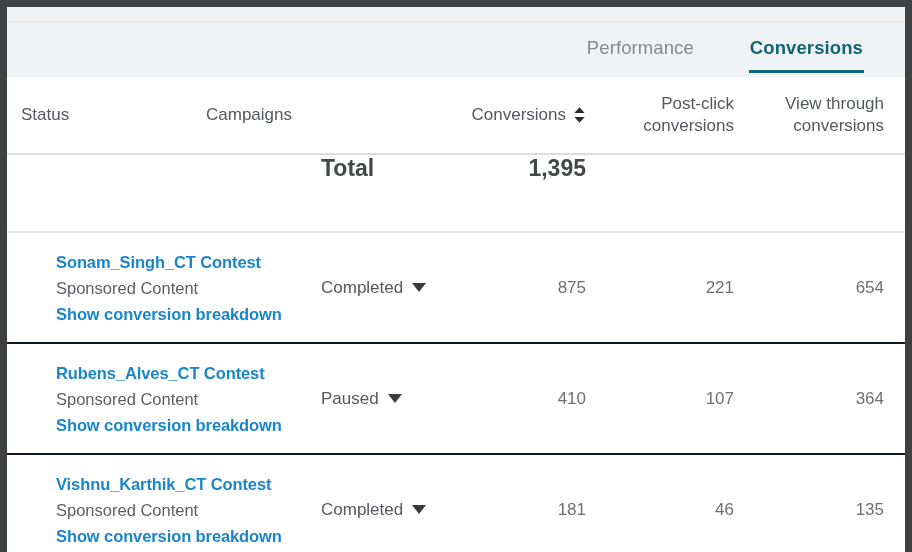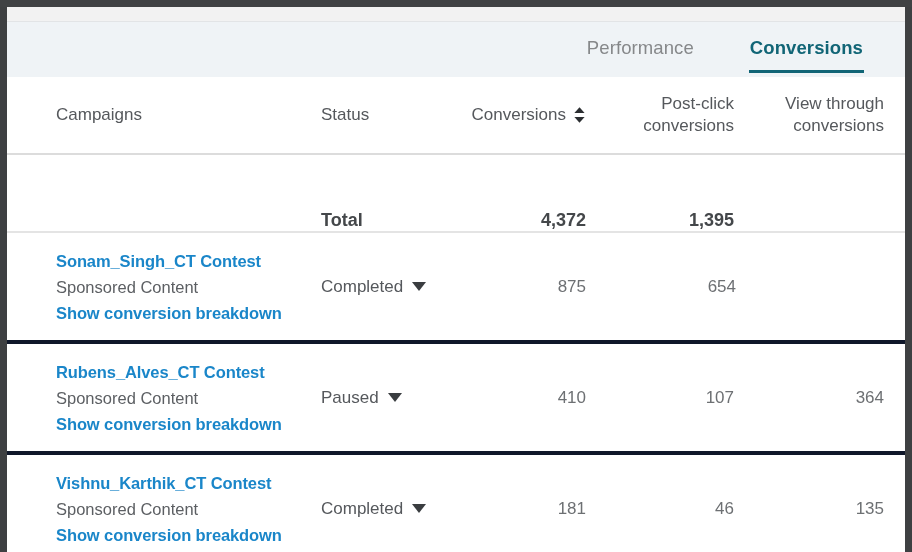--- a/index.html
+++ b/index.html
@@ -144,31 +144,31 @@
   }
   .sort-icon svg { display: block; }
 
   
   .total-row {
     height: 78px;
     border-bottom: 2px solid #e4e4e4;
   }
   .total-row .cell {
     display: flex;
-    align-items: flex-end;
-    font-size: 18px;
+    align-items: flex-start;
+    font-size: 23px;
     color: #44474a;
     font-weight: 600;
   }
   .total-row .col-num { justify-content: flex-end; }
 
   
   .data-row {
     min-height: 111px;
-    border-bottom: 4px solid #0f172a;
+    border-bottom: 2px solid #0f172a;
   }
   .data-row .cell {
     display: flex;
     align-items: center;
   }
   .data-row .col-campaign {
     flex-direction: column;
     align-items: flex-start;
     justify-content: center;
     padding-top: 2px;
@@ -237,25 +237,25 @@
         <span>Performance</span>
       </div>
       <div class="tab active">
         <span>Conversions</span>
       </div>
     </div>
 
     <div class="table">
 
       <div class="row header-row">
+        <div class="cell col-status">
+          <span>Status</span>
+        </div>
         <div class="cell col-campaign">
           <span>Campaigns</span>
-        </div>
-        <div class="cell col-status">
-          <span>Status</span>
         </div>
         <div class="cell col-num">
           <span>Conversions</span>
           <span class="sort-icon">
             <svg width="13" height="18" viewBox="0 0 13 18" aria-hidden="true">
               <path d="M6.5 1.2 L11.6 7.0 L1.4 7.0 Z" fill="#2b2e31"></path>
               <path d="M6.5 16.8 L11.6 11.0 L1.4 11.0 Z" fill="#2b2e31"></path>
             </svg>
           </span>
         </div>
@@ -271,37 +271,37 @@
             <span class="htxt">conversions</span>
           </span>
         </div>
       </div>
 
       <div class="row total-row">
         <div class="cell col-campaign"></div>
         <div class="cell col-status">
           <span>Total</span>
         </div>
-        <div class="cell col-num">4,372</div>
         <div class="cell col-num">1,395</div>
       </div>
 
       <div class="row data-row">
         <div class="cell col-campaign">
           <span class="camp-name">Sonam_Singh_CT Contest</span>
           <span class="camp-type">Sponsored Content</span>
           <span class="camp-link">Show conversion breakdown</span>
         </div>
         <div class="cell col-status">
           <span class="status-wrap">
             <span class="status-text">Completed</span>
             <span class="caret"></span>
           </span>
         </div>
         <div class="cell col-num">875</div>
+        <div class="cell col-num">221</div>
         <div class="cell col-num wide">654</div>
       </div>
 
       <div class="row data-row">
         <div class="cell col-campaign">
           <span class="camp-name">Rubens_Alves_CT Contest</span>
           <span class="camp-type">Sponsored Content</span>
           <span class="camp-link">Show conversion breakdown</span>
         </div>
         <div class="cell col-status">

